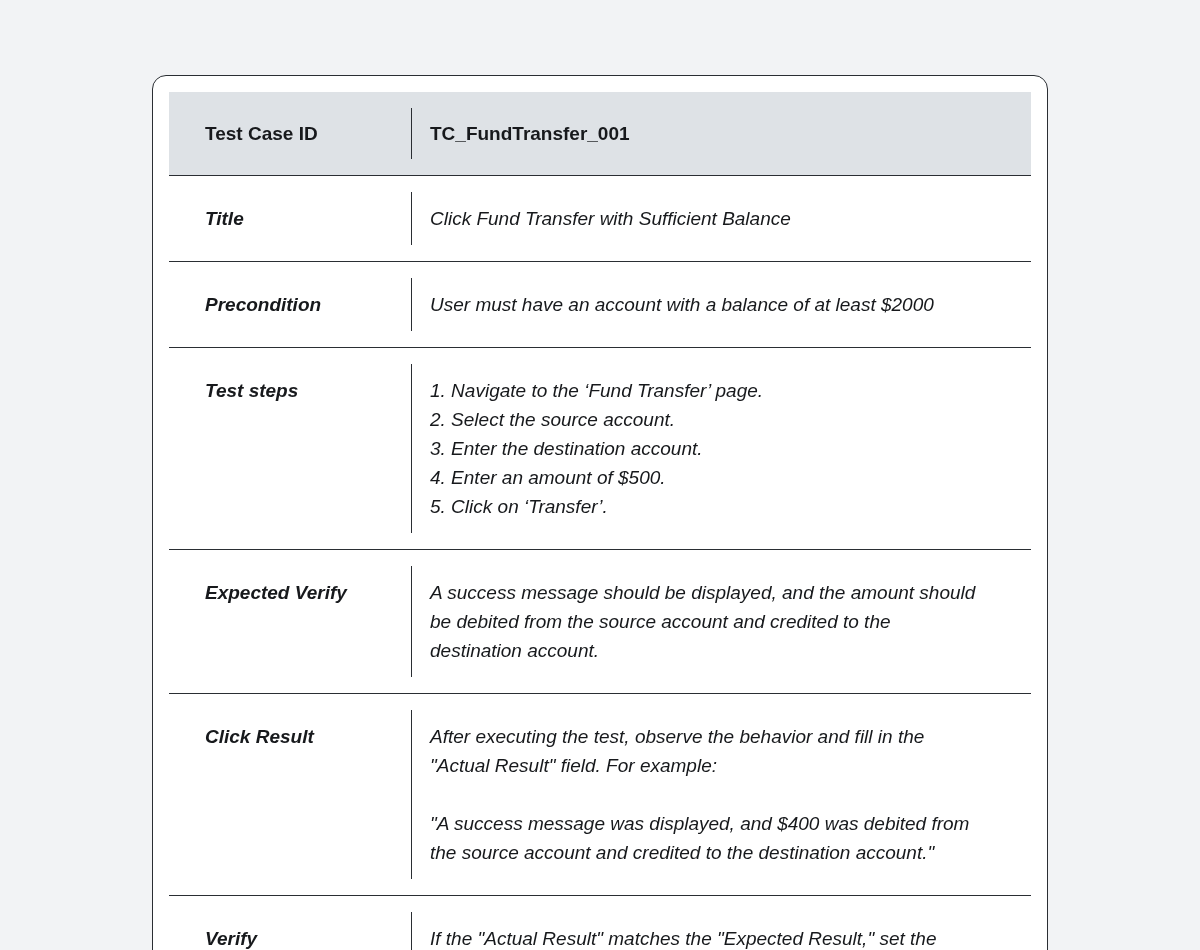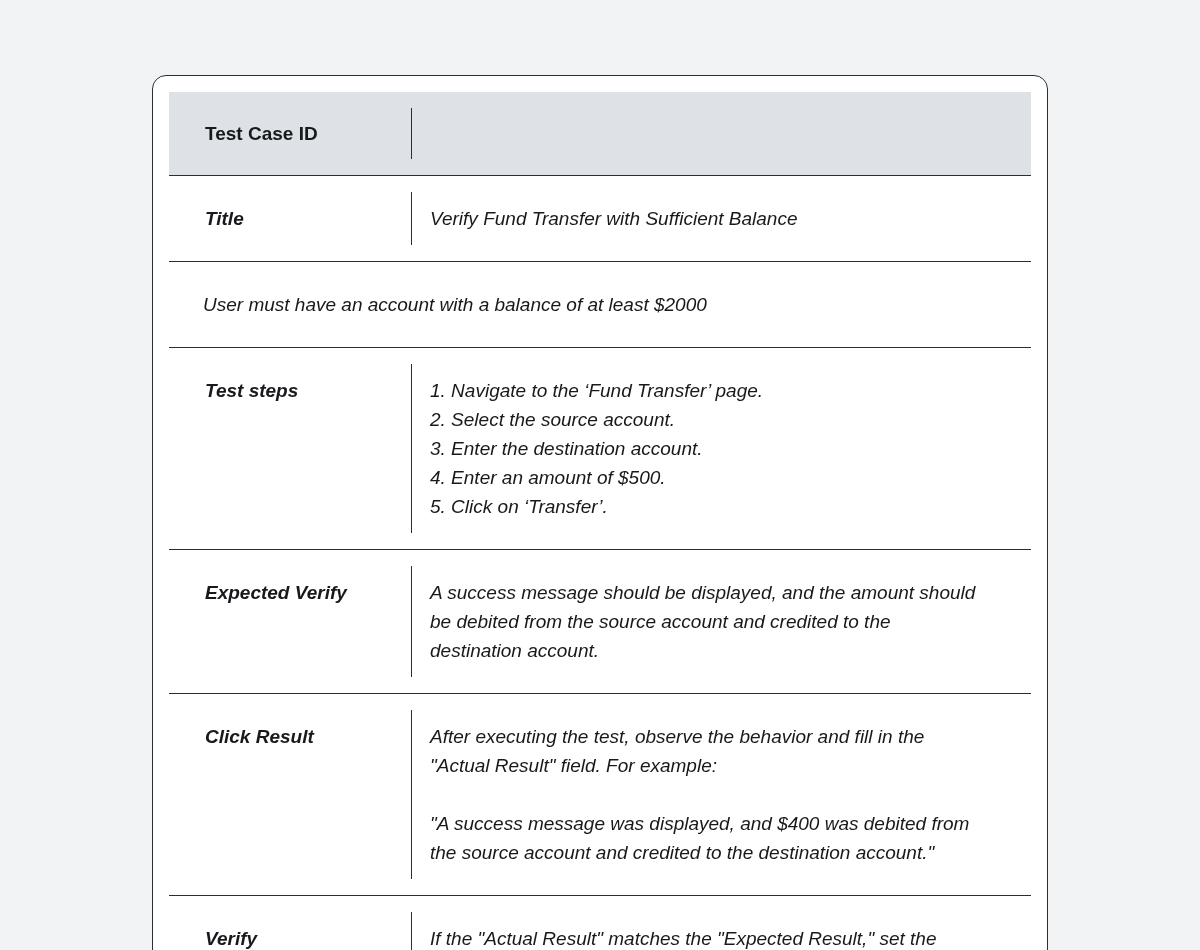--- a/index.html
+++ b/index.html
@@ -60,28 +60,30 @@
     font-weight: bold;
   }
 </style>
 </head>
 <body>
 
 <div class="testcase-card">
 
   <div class="t-row header">
     <div class="cell label">Test Case ID</div>
+    <div class="cell value">TC_FundTransfer_001</div>
   </div>
 
   <div class="t-row">
     <div class="cell label">Title</div>
-    <div class="cell value">Verify Fund Transfer with Sufficient Balance</div>
+    <div class="cell value">Click Fund Transfer with Sufficient Balance</div>
   </div>
 
   <div class="t-row">
+    <div class="cell label">Precondition</div>
     <div class="cell value">User must have an account with a balance of at least $2000</div>
   </div>
 
   <div class="t-row">
     <div class="cell label">Test steps</div>
     <div class="cell value">1. Navigate to the ‘Fund Transfer’ page.
 2. Select the source account.
 3. Enter the destination account.
 4. Enter an amount of $500.
 5. Click on ‘Transfer’.</div>

